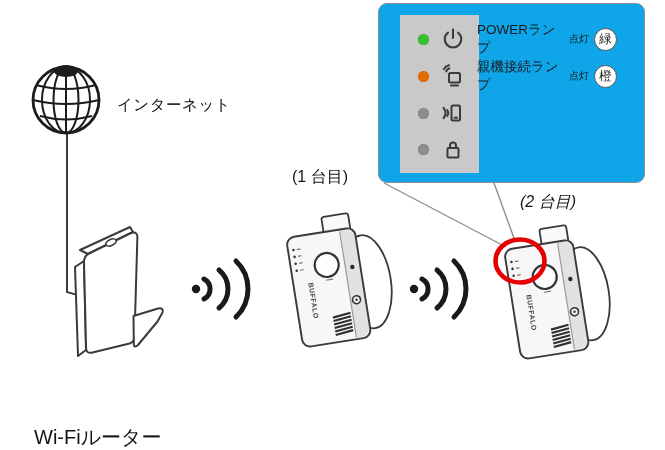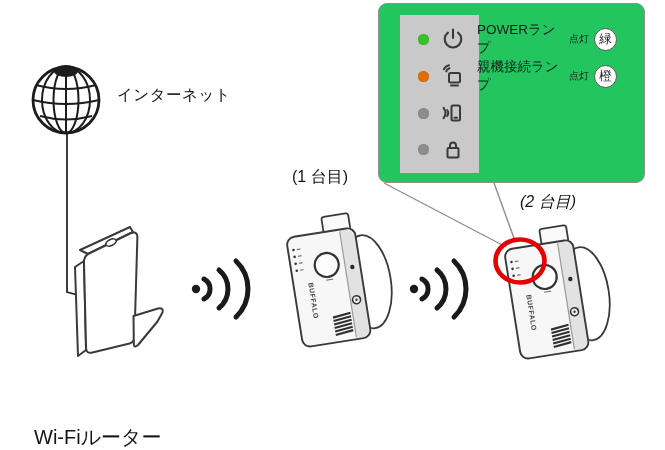--- a/index.html
+++ b/index.html
@@ -3,27 +3,27 @@
 <meta charset="utf-8">
 <style>
   html,body{margin:0;padding:0;background:#fff;}
   .canvas{
     position:relative;width:665px;height:450px;background:#ffffff;
     font-family:"Liberation Sans","DejaVu Sans",sans-serif;color:#1a1a1a;
     overflow:hidden;
   }
   .art{position:absolute;left:0;top:0;z-index:1;}
   .label{position:absolute;color:#141414;white-space:nowrap;}
-  .lbl-internet{left:117px;top:85px;font-size:15.5px;letter-spacing:0.5px;}
+  .lbl-internet{left:117px;top:95px;font-size:15.5px;letter-spacing:0.5px;}
   .lbl-router{left:34px;top:384px;font-size:20px;margin-top:40px;}
   .lbl-rep1{left:272px;top:165px;width:96px;text-align:center;font-size:16px;line-height:23px;}
   .lbl-rep2{left:498px;top:192px;width:100px;text-align:center;font-size:16px;font-style:italic;}
   .callout{
     position:absolute;left:378px;top:3px;width:267px;height:180px;z-index:2;
-    background:#22c55e;border:1.5px solid #8e8e8e;border-radius:9px;box-sizing:border-box;
+    background:#0ea5e9;border:1.5px solid #8e8e8e;border-radius:9px;box-sizing:border-box;
   }
   .panel{position:absolute;left:21px;top:11px;width:79px;height:158px;background:#c9c9c9;}
   .crow{position:absolute;left:39px;height:30px;display:flex;align-items:center;}
   .crow.r1{top:20px;} .crow.r2{top:57px;} .crow.r3{top:94px;} .crow.r4{top:130px;}
   .led{width:11px;height:11px;border-radius:50%;flex:0 0 auto;
        box-shadow:inset 0 0 1px rgba(0,0,0,.35);margin-right:12px;}
   .cicon{width:24px;height:24px;flex:0 0 auto;margin-right:12px;}
   .cname{font-size:13.5px;width:92px;flex:0 0 auto;}
   .cstate{font-size:10px;flex:0 0 auto;}
   .cbadge{display:inline-flex;align-items:center;justify-content:center;

